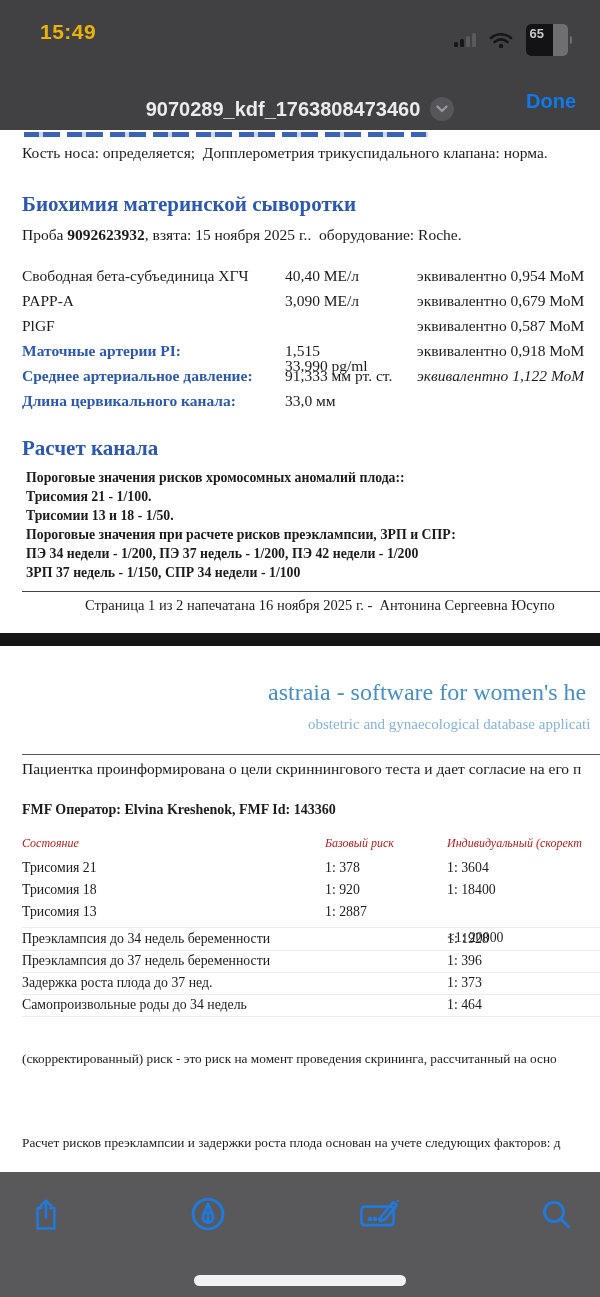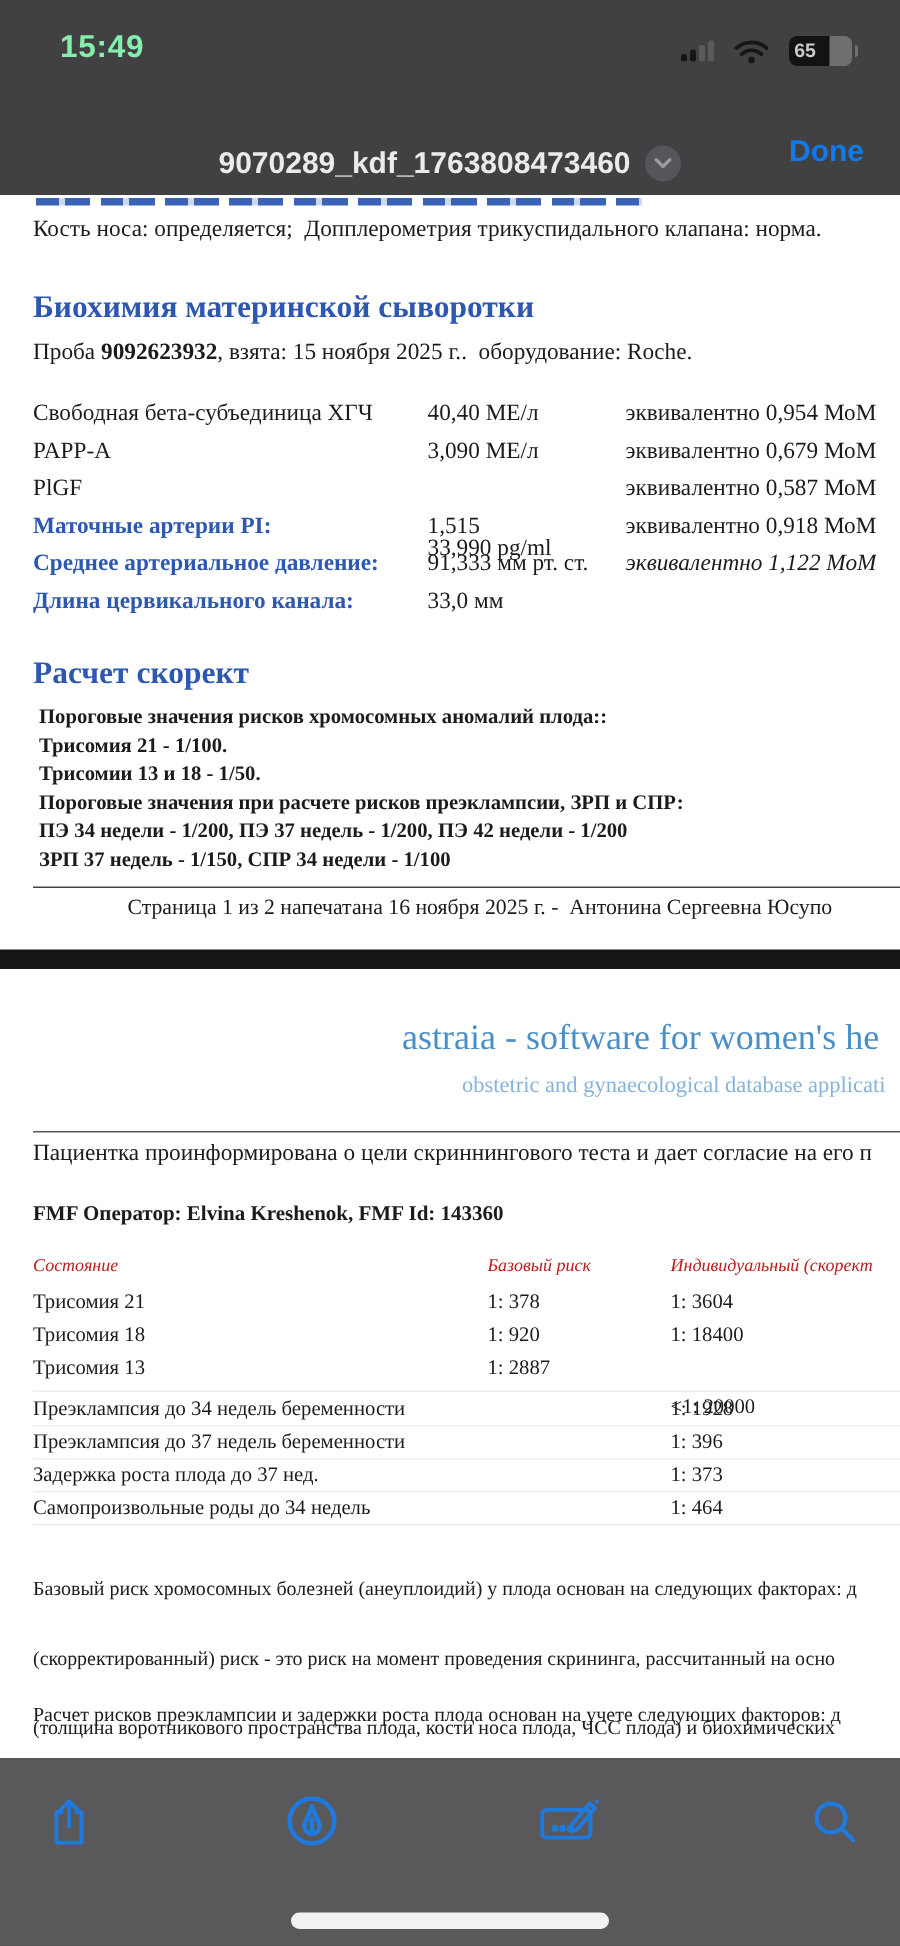--- a/index.html
+++ b/index.html
@@ -1,26 +1,26 @@
 <!DOCTYPE html>
 <html><head>
 <meta charset="utf-8">
 <style>
   html,body{margin:0;padding:0;background:#222;}
   .screen{position:relative;width:600px;height:1297px;overflow:hidden;background:#3f3f42;
           font-family:"Liberation Sans",sans-serif;}
   
   .header{position:absolute;top:0;left:0;width:600px;height:130px;background:#414144;}
-  .time{position:absolute;left:40px;top:20px;font-size:21px;font-weight:700;color:#86efac;letter-spacing:.5px;}
+  .time{position:absolute;left:40px;top:20px;font-size:21px;font-weight:700;color:#eab308;letter-spacing:.5px;}
   .status-icons{position:absolute;right:28px;top:24px;display:flex;align-items:center;gap:13px;}
   .sigbars{display:flex;align-items:flex-end;gap:2px;height:14px;}
   .sigbars span{width:4px;border-radius:1.5px;}
   .b1{height:5px;background:#161618;} .b2{height:8px;background:#161618;}
   .b3{height:11px;background:#5a5a5d;} .b4{height:14px;background:#5a5a5d;}
-  .battery{position:relative;width:42px;height:20px;border-radius:5px;background:#6f6f72;overflow:hidden;}
+  .battery{position:relative;width:42px;height:32px;border-radius:5px;background:#6f6f72;overflow:hidden;}
   .battery .fill{position:absolute;left:0;top:0;height:100%;width:65%;background:#131315;}
   .battery .pct{position:absolute;left:4px;top:2px;font-size:13px;font-weight:700;color:#c9c9cc;}
   .battery-tip{width:2.5px;height:8px;background:#6f6f72;border-radius:0 2px 2px 0;margin-left:-11px;}
   .titlebar{position:absolute;left:0;top:88px;width:600px;height:42px;display:flex;align-items:center;justify-content:center;}
   .doc-title{color:#ebebed;font-size:20px;font-weight:600;max-width:400px;white-space:nowrap;}
   .chev-btn{width:24px;height:24px;border-radius:50%;background:#55555a;margin-left:10px;
             display:flex;align-items:center;justify-content:center;}
   .done{position:absolute;right:24px;top:90px;font-size:20px;font-weight:600;color:#0f7ae8;}
   
   .doc{position:absolute;top:130px;left:0;width:600px;height:1042px;background:#fff;overflow:hidden;
@@ -107,21 +107,21 @@
     <div class="abs body15" style="left:285px;top:212px;">1,515</div>
     <div class="abs body15" style="left:417px;top:212px;">эквивалентно 0,918 МоМ</div>
 
     <div class="abs body15 blue" style="left:22px;top:237px;font-weight:700;">Среднее артериальное давление:</div>
     <div class="abs body15" style="left:285px;top:237px;">91,333 мм рт. ст.</div>
     <div class="abs body15" style="left:417px;top:237px;font-style:italic;">эквивалентно 1,122 МоМ</div>
 
     <div class="abs body15 blue" style="left:22px;top:262px;font-weight:700;">Длина цервикального канала:</div>
     <div class="abs body15" style="left:285px;top:262px;">33,0 мм</div>
 
-    <div class="abs h-blue" style="left:22px;top:306px;">Расчет скорект</div>
+    <div class="abs h-blue" style="left:22px;top:306px;">Расчет канала</div>
     <div class="abs riskline" style="left:26px;top:338px;">Пороговые значения рисков хромосомных аномалий плода::</div>
     <div class="abs riskline" style="left:26px;top:357px;">Трисомия 21 - 1/100.</div>
     <div class="abs riskline" style="left:26px;top:376px;">Трисомии 13 и 18 - 1/50.</div>
     <div class="abs riskline" style="left:26px;top:395px;">Пороговые значения при расчете рисков преэклампсии, ЗРП и СПР:</div>
     <div class="abs riskline" style="left:26px;top:414px;">ПЭ 34 недели - 1/200, ПЭ 37 недель - 1/200, ПЭ 42 недели - 1/200</div>
     <div class="abs riskline" style="left:26px;top:433px;">ЗРП 37 недель - 1/150, СПР 34 недели - 1/100</div>
 
     <div class="hr" style="top:461px;"></div>
     <div class="abs" style="left:85px;top:467px;font-size:14.5px;">Страница 1 из 2 напечатана 16 ноября 2025 г. -  Антонина Сергеевна Юсупо</div>
 
@@ -162,23 +162,21 @@
     <div class="row-line" style="top:842px;"></div>
     <div class="abs tbl-cell" style="left:22px;top:845px;">Задержка роста плода до 37 нед.</div>
     <div class="abs tbl-cell" style="left:447px;top:845px;">1: 373</div>
 
     <div class="row-line" style="top:864px;"></div>
     <div class="abs tbl-cell" style="left:22px;top:867px;">Самопроизвольные роды до 34 недель</div>
     <div class="abs tbl-cell" style="left:447px;top:867px;">1: 464</div>
     <div class="row-line" style="top:886px;"></div>
 
     <div class="abs para" style="left:22px;top:890px;right:0;">
-      <div>Базовый риск хромосомных болезней (анеуплоидий) у плода основан на следующих факторах: д</div>
       <div>(скорректированный) риск - это риск на момент проведения скрининга, рассчитанный на осно</div>
-      <div>(толщина воротникового пространства плода, кости носа плода, ЧСС плода) и биохимических</div>
       
       
     </div>
     <div class="abs para" style="left:22px;top:974px;right:0;">
       <div>Расчет рисков преэклампсии и задержки роста плода основан на учете следующих факторов: д</div>
       
       
       
     </div>
   </div>

